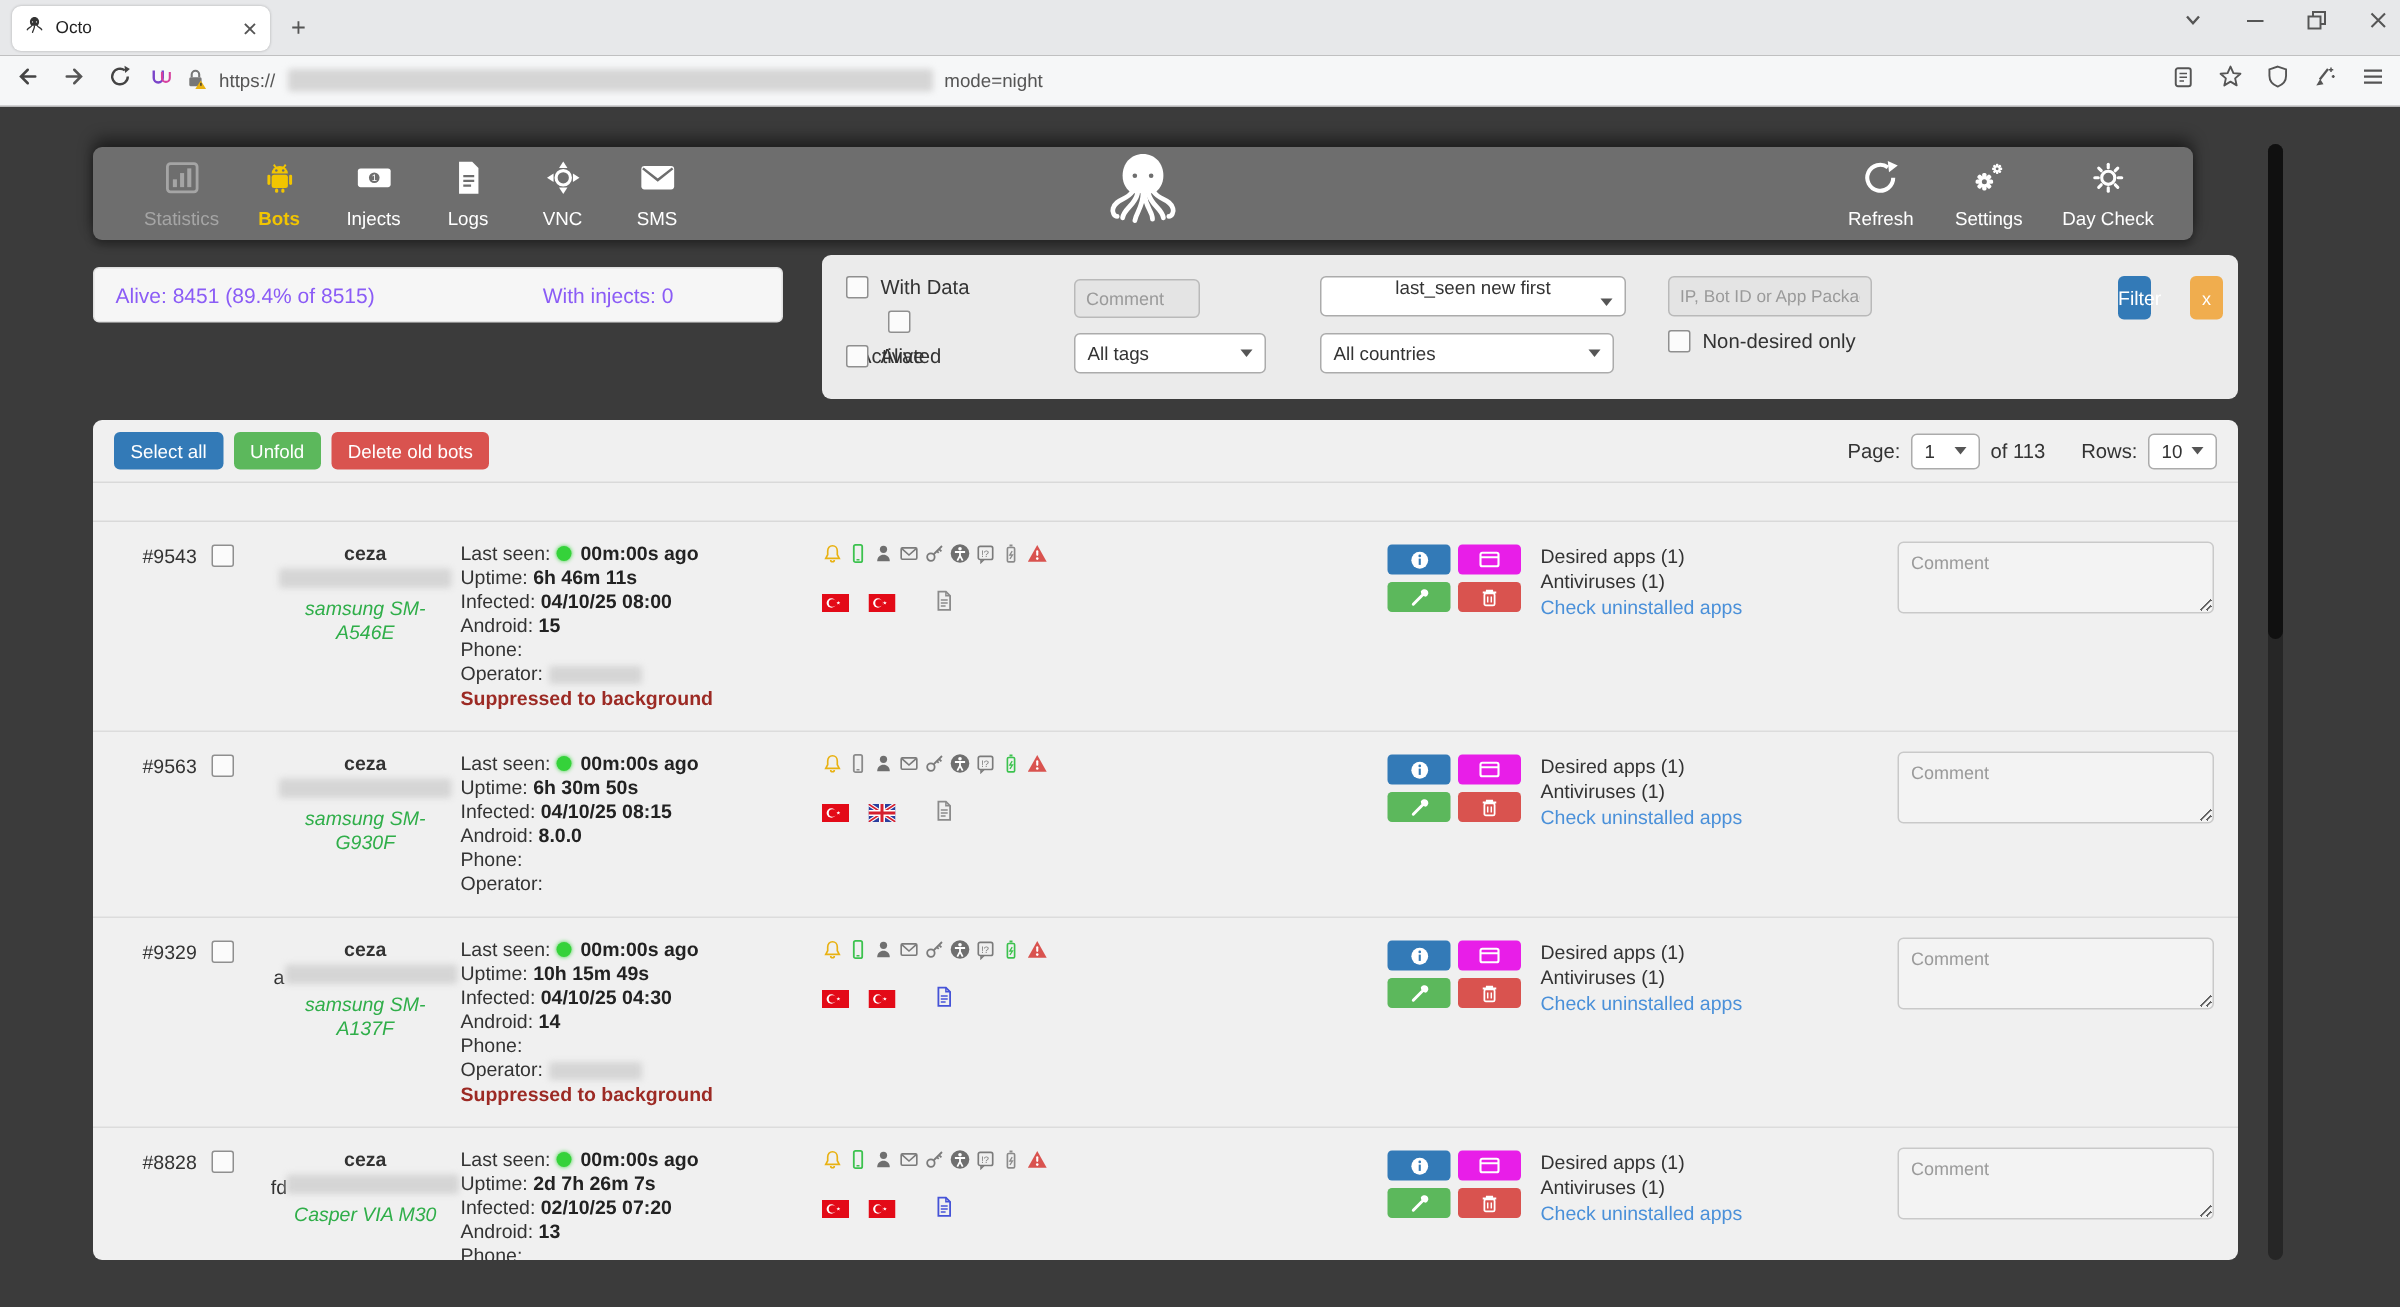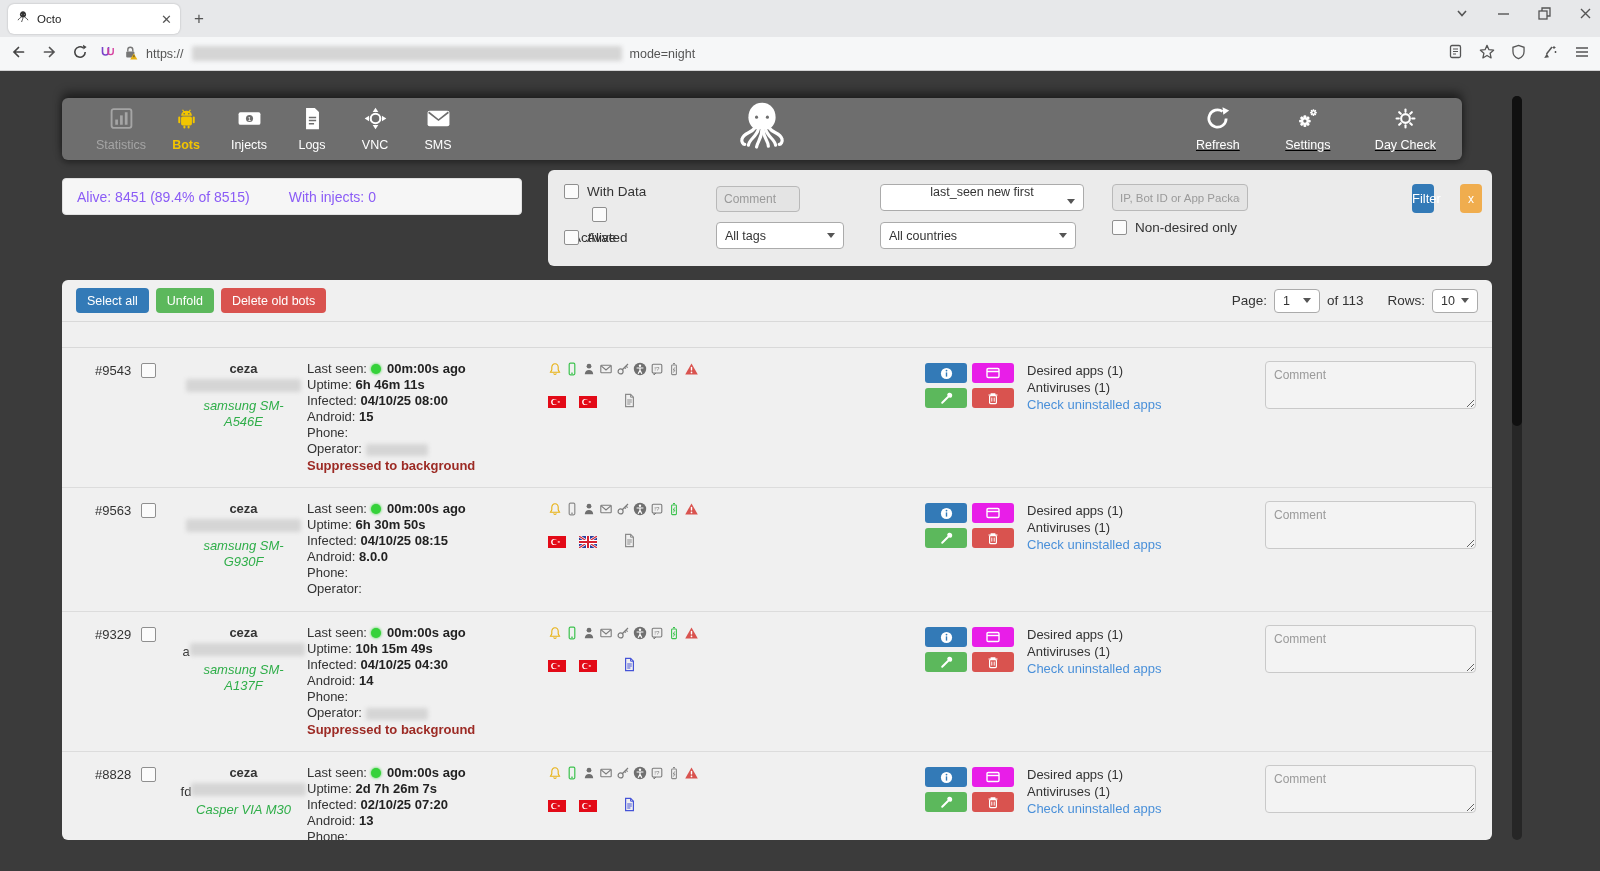--- a/index.html
+++ b/index.html
@@ -26,33 +26,33 @@
   
   .page { position:absolute; top:72px; left:0; width:1600px; height:799px; background:#3b3b3b; }
   .container { position:relative; margin-left:62px; width:1430px; height:780px; }
   .scrollstrip { position:absolute; left:1512px; top:24px; width:10px; height:744px; background:#262626; border-radius:5px; }
   .scrollthumb { position:absolute; left:0; top:0; width:10px; height:330px; background:#101010; border-radius:5px; }
 
   
   .navbar { position:absolute; top:26px; left:0; width:1400px; height:62px; background:#6e6e6e; border-radius:6px;
             box-shadow:0 -6px 10px rgba(0,0,0,.45), 0 3px 6px rgba(0,0,0,.35); display:flex; align-items:center; }
   .nav-left { display:flex; gap:17px; padding-left:34px; }
-  .nav-right { display:flex; gap:44px; margin-left:auto; padding-right:26px;text-decoration:underline; }
+  .nav-right { display:flex; gap:26px; margin-left:auto; padding-right:26px; }
   .nav-item { display:flex; flex-direction:column; align-items:center; gap:3px; color:#fff; min-width:46px; cursor:default; }
   .nav-item .lbl { font-size:12.5px; }
   .nav-item.disabled { color:#a5a5a5; }
   .nav-item.active { color:#f2c500; }
   .nav-item.active .lbl { font-weight:bold; }
   .logo { position:absolute; left:50%; top:-1px; transform:translateX(-50%); }
 
   
   .statsbar { position:absolute; top:106px; left:0; width:460px; height:37px; background:#f6f6f6; border:1px solid #e0e0e0;
               border-radius:4px; display:flex; align-items:center; font-size:14px; color:#8b5cf6; }
   .statsbar .s1 { padding-left:14px; }
-  .statsbar .s2 { margin-left:39px; }
+  .statsbar .s2 { margin-left:112px; }
 
   
   .filterpanel { position:absolute; top:98px; left:486px; width:944px; height:96px; background:#ebebeb; border-radius:6px; }
   .fcheck { position:absolute; display:flex; align-items:center; gap:8px; font-size:13.5px; color:#333; }
   .cb { width:15px; height:15px; border:1px solid #8f8f8f; border-radius:2px; background:#fbfbfb; flex:0 0 auto; }
   .tinput { position:absolute; border:1px solid #b9b9b9; border-radius:4px; background:#e4e4e4; font-size:12px; color:#333;
             padding:0 7px; font-family:"Liberation Sans", sans-serif; }
   .tinput::placeholder { color:#9a9a9a; }
   .sel { position:absolute; background:#fff; border:1px solid #ababab; border-radius:4px; font-size:12.5px; color:#333;
          display:flex; align-items:center; padding:0 8px; }

